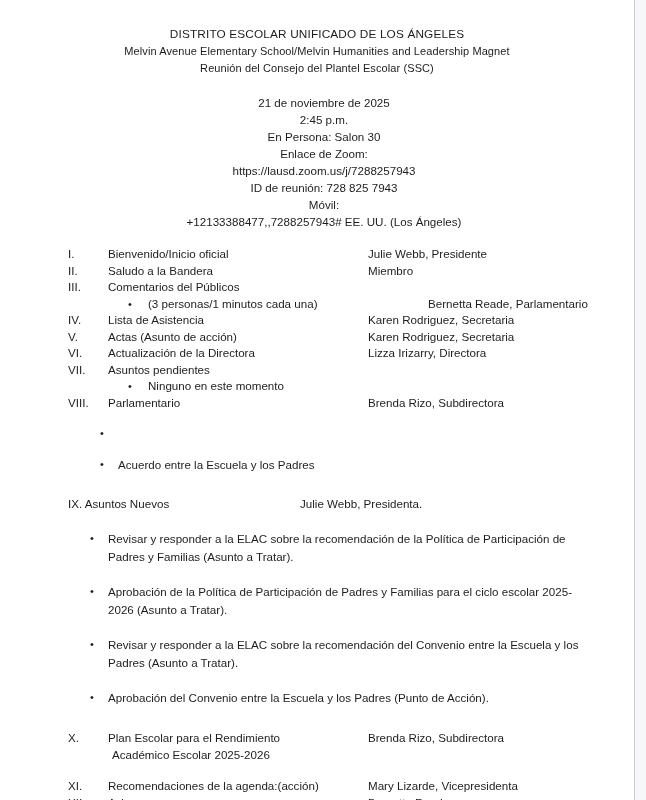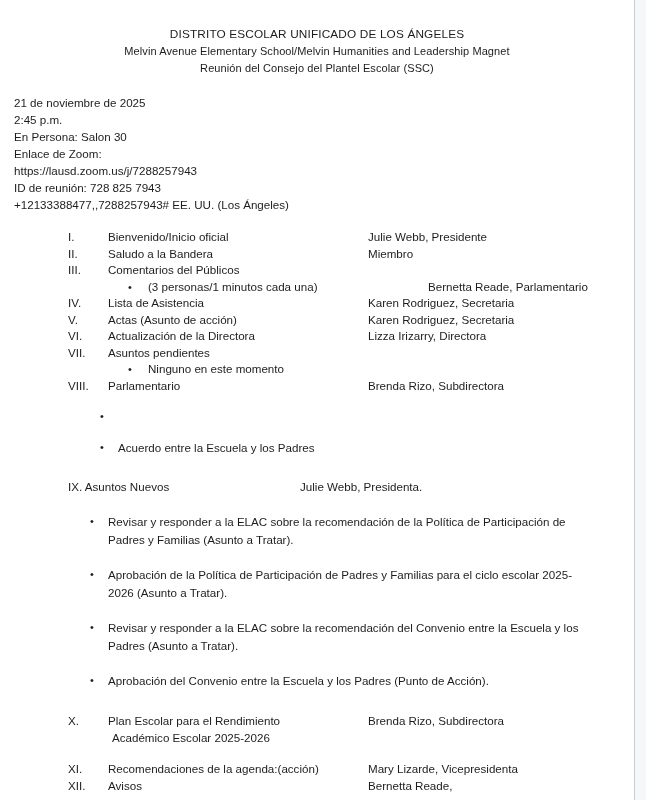--- a/index.html
+++ b/index.html
@@ -58,21 +58,21 @@
     font-size: 11px;
     line-height: 17px;
     letter-spacing: 0.1px;
   }
   .header .hline.district {
     font-size: 11.8px;
     letter-spacing: 0.15px;
   }
 
   .meeting {
-    text-align: left;
+    text-align: center;
     margin-top: 17px;
     margin-left: 14px;
   }
   .meeting .mline {
     font-size: 11.6px;
     line-height: 17px;
   }
 
   
   .agenda {
@@ -206,20 +206,21 @@
       <div class="hline">Reunión del Consejo del Plantel Escolar (SSC)</div>
     </div>
 
     <div class="meeting">
       <div class="mline">21 de noviembre de 2025</div>
       <div class="mline">2:45 p.m.</div>
       <div class="mline">En Persona:  Salon 30</div>
       <div class="mline">Enlace de Zoom:</div>
       <div class="mline">https://lausd.zoom.us/j/7288257943</div>
       <div class="mline">ID de reunión: 728 825 7943</div>
+      <div class="mline">Móvil:</div>
       <div class="mline">+12133388477,,7288257943# EE. UU. (Los Ángeles)</div>
     </div>
 
     <div class="agenda">
 
       <div class="row">
         <span class="num">I.</span>
         <span class="label">Bienvenido/Inicio oficial</span>
         <span class="person">Julie Webb, Presidente</span>
       </div>

